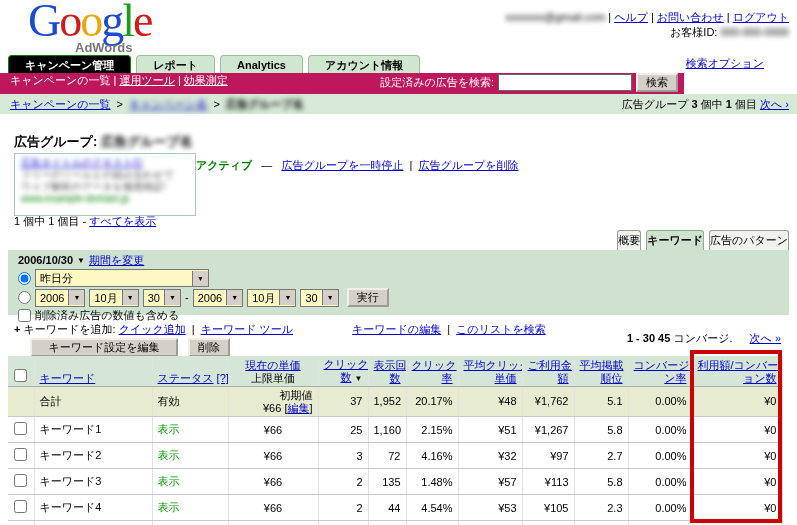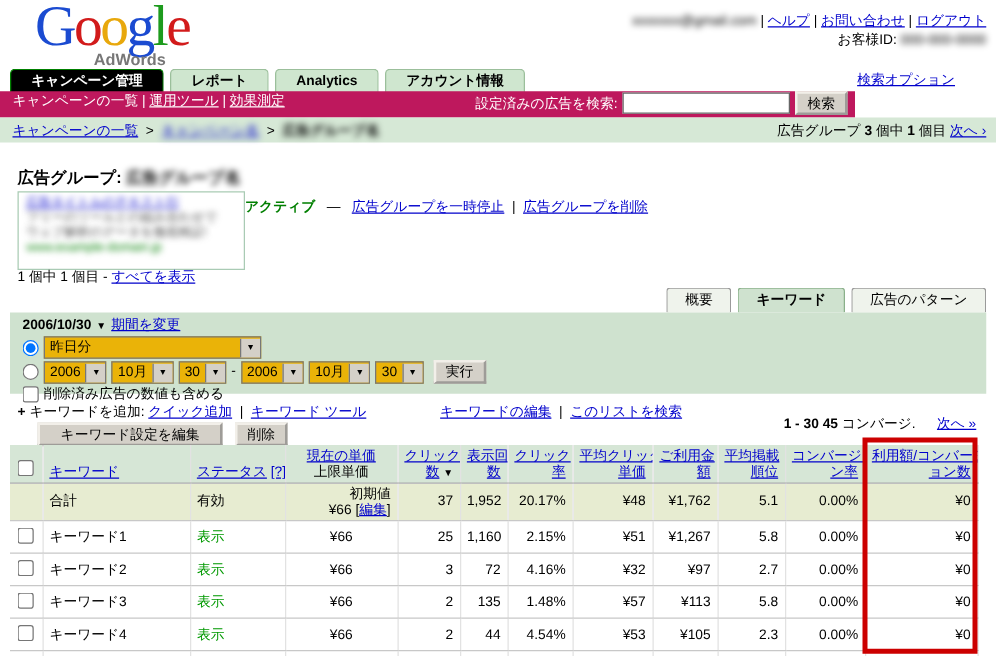--- a/index.html
+++ b/index.html
@@ -48,30 +48,30 @@
                background:#fff;padding:3px 6px;font-size:10px;line-height:12px;overflow:hidden;}
   .pv-title{color:#0000cc;text-decoration:underline;}
   .pv-line{color:#444;}
   .pv-url{color:#007f00;}
   .preview-pager{position:absolute;left:14px;top:214px;}
   .status-line{position:absolute;left:196px;top:158px;}
   .status-active{color:#007f00;font-weight:bold;}
 
   
   .view-tabs{position:absolute;right:8px;top:230px;display:flex;gap:5px;align-items:flex-end;height:20px;}
-  .view-tab{height:19px;line-height:19px;padding:0 14px;background:#eff3ec;border:1px solid #9a9a9a;border-bottom:none;
+  .view-tab{height:19px;line-height:19px;padding:0 0;background:#eff3ec;border:1px solid #9a9a9a;border-bottom:none;
             border-radius:3px 3px 0 0;cursor:pointer;}
   .view-tab.active{background:#cfe2cf;font-weight:bold;border-color:#8ab08a;}
 
   
   .date-panel{position:absolute;left:8px;top:250px;width:781px;height:65px;background:#cfe2cf;
               padding:3px 0 0 10px;box-sizing:border-box;}
   .dp-row{margin-bottom:1px;display:flex;align-items:center;gap:4px;line-height:15px;}
   .dp-date{font-weight:bold;}
-  .sel{display:inline-flex;align-items:flex-end;background:#eab308;border:1px solid #777;height:16px;}
+  .sel{display:inline-flex;align-items:center;background:#fef9c3;border:1px solid #777;height:16px;}
   .sel-text{padding:0 4px;line-height:16px;font-size:11px;white-space:nowrap;}
   .sel-arrow{width:15px;background:#d4d0c8;border-left:1px solid #777;font-size:7px;display:flex;
              align-items:center;justify-content:center;}
   .sel-wide .sel-text{width:148px;}
 
   
   .kw-add{position:absolute;left:14px;top:322px;}
   .kw-midlinks{margin-left:56px;}
   .kw-buttons{position:absolute;left:30px;top:338px;display:flex;gap:10px;}
   .range-line{position:absolute;right:16px;top:331px;}

